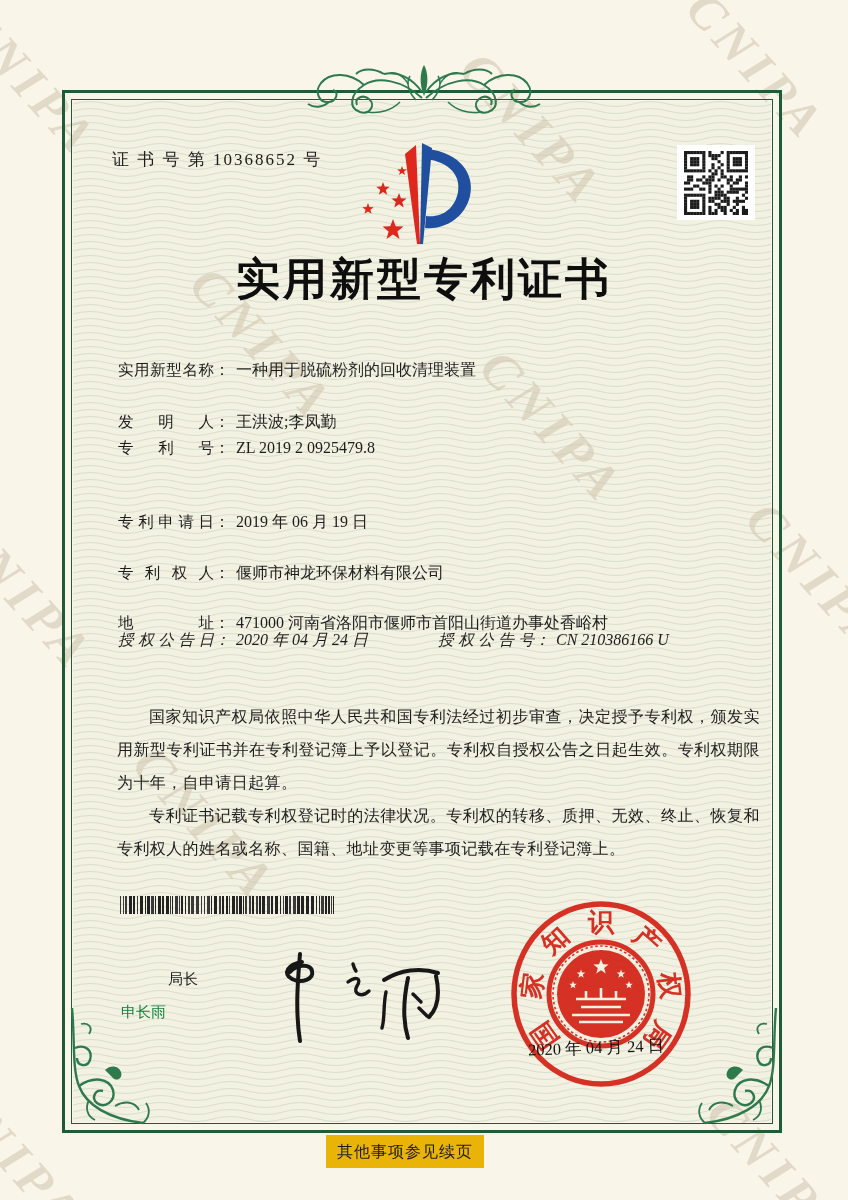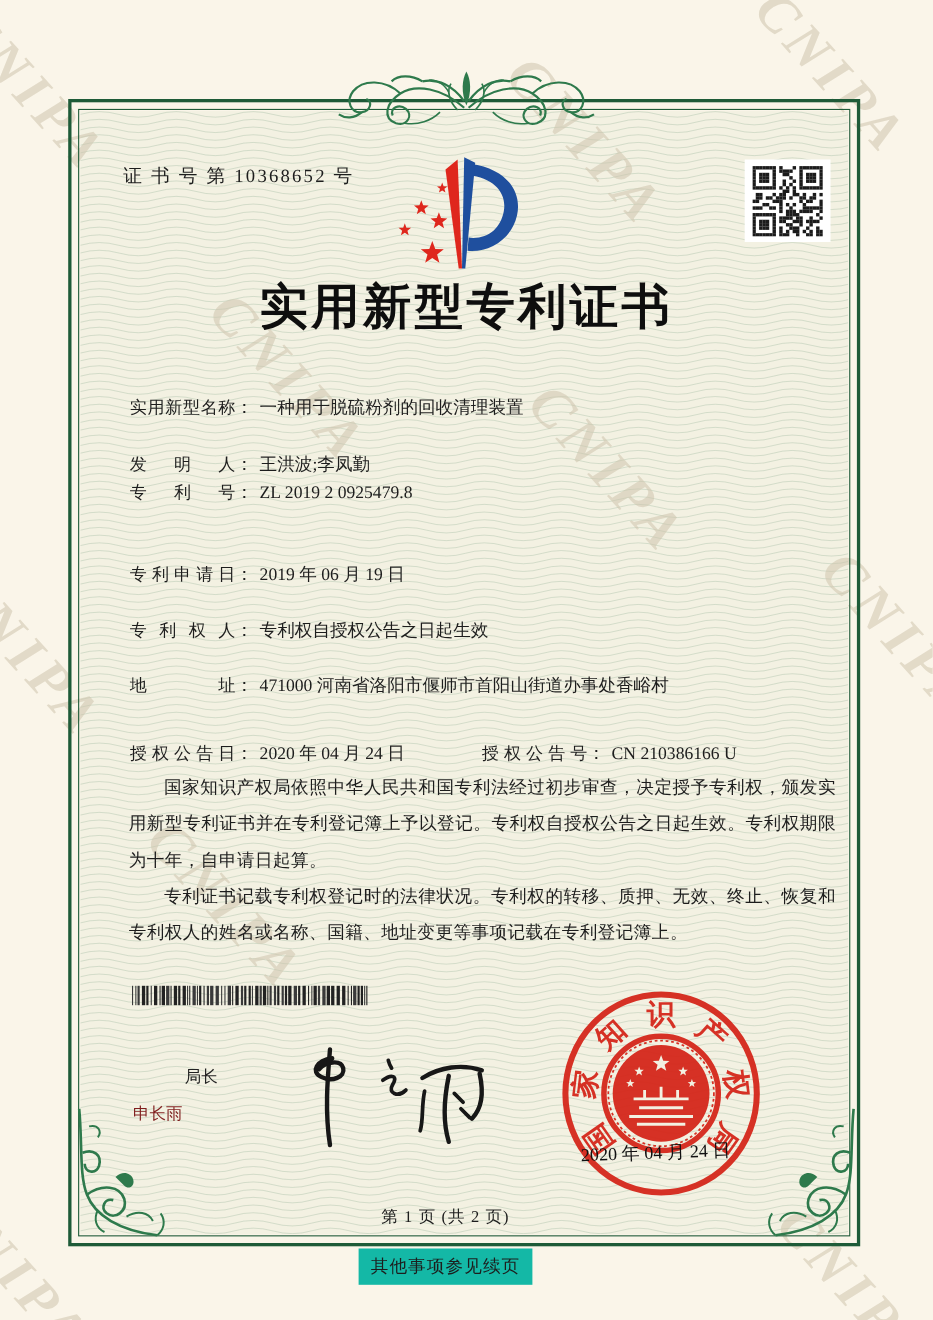--- a/index.html
+++ b/index.html
@@ -37,28 +37,28 @@
   .f-label{display:inline-block;width:96px;font-size:15.5px;text-align:justify;text-align-last:justify;vertical-align:bottom;}
   .f-colon{display:inline-block;}
   .f-value{margin-left:6px;}
   .grant2{position:absolute;left:320px;top:0;white-space:nowrap;}
 
   .paras{position:absolute;left:117px;top:700px;width:643px;font-size:16px;line-height:33px;text-align:justify;letter-spacing:.4px;}
   .paras p{margin:0;text-indent:2em;}
 
   .barcode{position:absolute;left:120px;top:896px;width:218px;height:18px;}
   .signer-title{position:absolute;left:121px;top:970px;font-size:15px;font-family:"Liberation Sans","DejaVu Sans",sans-serif;color:#222;margin-left:47px;}
-  .signer-name{position:absolute;left:121px;top:1003px;font-size:15px;font-family:Liberation Sans, sans-serif;color:#7f1d1d;}
+  .signer-name{position:absolute;left:121px;top:1003px;font-size:15px;font-family:Liberation Sans, sans-serif;color:#15803d;}
   .signature{position:absolute;left:250px;top:948px;width:200px;height:100px;}
 
   .seal{position:absolute;left:508px;top:899px;width:186px;height:191px;z-index:6;opacity:.95;}
   .seal-date{position:absolute;left:528px;top:1037px;width:150px;font-size:16.5px;color:#111;z-index:7;white-space:nowrap;transform:rotate(-2deg);}
 
   .page-num{position:absolute;left:0;top:1097px;width:810px;text-align:center;font-size:15px;letter-spacing:1px;}
-  .footer-note-box{position:absolute;left:326px;top:1135px;width:158px;height:33px;background:#14b8a6;z-index:5;}
+  .footer-note-box{position:absolute;left:326px;top:1135px;width:158px;height:33px;background:#eab308;z-index:5;}
   .footer-note{width:100%;text-align:center;font-size:16px;line-height:33px;letter-spacing:1px;color:#1d1d1d;}
 </style>
 </head>
 <body>
 
 <div class="page">
 
   <div class="waves">
     <svg id="wave-svg" viewBox="0 0 698 1021" preserveAspectRatio="none">
       <path id="wave-path" fill="none" stroke="#86a98a" stroke-opacity="0.33" stroke-width="0.8" d="M0,3 q17,-5 35,0 t35,0 t35,0 t35,0 t35,0 t35,0 t35,0 t35,0 t35,0 t35,0 t35,0 t35,0 t35,0 t35,0 t35,0 t35,0 t35,0 t35,0 t35,0 t35,0 M0,10 q17,-5 35,0 t35,0 t35,0 t35,0 t35,0 t35,0 t35,0 t35,0 t35,0 t35,0 t35,0 t35,0 t35,0 t35,0 t35,0 t35,0 t35,0 t35,0 t35,0 t35,0 M0,17 q17,-5 35,0 t35,0 t35,0 t35,0 t35,0 t35,0 t35,0 t35,0 t35,0 t35,0 t35,0 t35,0 t35,0 t35,0 t35,0 t35,0 t35,0 t35,0 t35,0 t35,0 M0,24 q17,-5 35,0 t35,0 t35,0 t35,0 t35,0 t35,0 t35,0 t35,0 t35,0 t35,0 t35,0 t35,0 t35,0 t35,0 t35,0 t35,0 t35,0 t35,0 t35,0 t35,0 M0,31 q17,-5 35,0 t35,0 t35,0 t35,0 t35,0 t35,0 t35,0 t35,0 t35,0 t35,0 t35,0 t35,0 t35,0 t35,0 t35,0 t35,0 t35,0 t35,0 t35,0 t35,0 M0,38 q17,-5 35,0 t35,0 t35,0 t35,0 t35,0 t35,0 t35,0 t35,0 t35,0 t35,0 t35,0 t35,0 t35,0 t35,0 t35,0 t35,0 t35,0 t35,0 t35,0 t35,0 M0,45 q17,-5 35,0 t35,0 t35,0 t35,0 t35,0 t35,0 t35,0 t35,0 t35,0 t35,0 t35,0 t35,0 t35,0 t35,0 t35,0 t35,0 t35,0 t35,0 t35,0 t35,0 M0,52 q17,-5 35,0 t35,0 t35,0 t35,0 t35,0 t35,0 t35,0 t35,0 t35,0 t35,0 t35,0 t35,0 t35,0 t35,0 t35,0 t35,0 t35,0 t35,0 t35,0 t35,0 M0,59 q17,-5 35,0 t35,0 t35,0 t35,0 t35,0 t35,0 t35,0 t35,0 t35,0 t35,0 t35,0 t35,0 t35,0 t35,0 t35,0 t35,0 t35,0 t35,0 t35,0 t35,0 M0,66 q17,-5 35,0 t35,0 t35,0 t35,0 t35,0 t35,0 t35,0 t35,0 t35,0 t35,0 t35,0 t35,0 t35,0 t35,0 t35,0 t35,0 t35,0 t35,0 t35,0 t35,0 M0,73 q17,-5 35,0 t35,0 t35,0 t35,0 t35,0 t35,0 t35,0 t35,0 t35,0 t35,0 t35,0 t35,0 t35,0 t35,0 t35,0 t35,0 t35,0 t35,0 t35,0 t35,0 M0,80 q17,-5 35,0 t35,0 t35,0 t35,0 t35,0 t35,0 t35,0 t35,0 t35,0 t35,0 t35,0 t35,0 t35,0 t35,0 t35,0 t35,0 t35,0 t35,0 t35,0 t35,0 M0,87 q17,-5 35,0 t35,0 t35,0 t35,0 t35,0 t35,0 t35,0 t35,0 t35,0 t35,0 t35,0 t35,0 t35,0 t35,0 t35,0 t35,0 t35,0 t35,0 t35,0 t35,0 M0,94 q17,-5 35,0 t35,0 t35,0 t35,0 t35,0 t35,0 t35,0 t35,0 t35,0 t35,0 t35,0 t35,0 t35,0 t35,0 t35,0 t35,0 t35,0 t35,0 t35,0 t35,0 M0,101 q17,-5 35,0 t35,0 t35,0 t35,0 t35,0 t35,0 t35,0 t35,0 t35,0 t35,0 t35,0 t35,0 t35,0 t35,0 t35,0 t35,0 t35,0 t35,0 t35,0 t35,0 M0,108 q17,-5 35,0 t35,0 t35,0 t35,0 t35,0 t35,0 t35,0 t35,0 t35,0 t35,0 t35,0 t35,0 t35,0 t35,0 t35,0 t35,0 t35,0 t35,0 t35,0 t35,0 M0,115 q17,-5 35,0 t35,0 t35,0 t35,0 t35,0 t35,0 t35,0 t35,0 t35,0 t35,0 t35,0 t35,0 t35,0 t35,0 t35,0 t35,0 t35,0 t35,0 t35,0 t35,0 M0,122 q17,-5 35,0 t35,0 t35,0 t35,0 t35,0 t35,0 t35,0 t35,0 t35,0 t35,0 t35,0 t35,0 t35,0 t35,0 t35,0 t35,0 t35,0 t35,0 t35,0 t35,0 M0,129 q17,-5 35,0 t35,0 t35,0 t35,0 t35,0 t35,0 t35,0 t35,0 t35,0 t35,0 t35,0 t35,0 t35,0 t35,0 t35,0 t35,0 t35,0 t35,0 t35,0 t35,0 M0,136 q17,-5 35,0 t35,0 t35,0 t35,0 t35,0 t35,0 t35,0 t35,0 t35,0 t35,0 t35,0 t35,0 t35,0 t35,0 t35,0 t35,0 t35,0 t35,0 t35,0 t35,0 M0,143 q17,-5 35,0 t35,0 t35,0 t35,0 t35,0 t35,0 t35,0 t35,0 t35,0 t35,0 t35,0 t35,0 t35,0 t35,0 t35,0 t35,0 t35,0 t35,0 t35,0 t35,0 M0,150 q17,-5 35,0 t35,0 t35,0 t35,0 t35,0 t35,0 t35,0 t35,0 t35,0 t35,0 t35,0 t35,0 t35,0 t35,0 t35,0 t35,0 t35,0 t35,0 t35,0 t35,0 M0,157 q17,-5 35,0 t35,0 t35,0 t35,0 t35,0 t35,0 t35,0 t35,0 t35,0 t35,0 t35,0 t35,0 t35,0 t35,0 t35,0 t35,0 t35,0 t35,0 t35,0 t35,0 M0,164 q17,-5 35,0 t35,0 t35,0 t35,0 t35,0 t35,0 t35,0 t35,0 t35,0 t35,0 t35,0 t35,0 t35,0 t35,0 t35,0 t35,0 t35,0 t35,0 t35,0 t35,0 M0,171 q17,-5 35,0 t35,0 t35,0 t35,0 t35,0 t35,0 t35,0 t35,0 t35,0 t35,0 t35,0 t35,0 t35,0 t35,0 t35,0 t35,0 t35,0 t35,0 t35,0 t35,0 M0,178 q17,-5 35,0 t35,0 t35,0 t35,0 t35,0 t35,0 t35,0 t35,0 t35,0 t35,0 t35,0 t35,0 t35,0 t35,0 t35,0 t35,0 t35,0 t35,0 t35,0 t35,0 M0,185 q17,-5 35,0 t35,0 t35,0 t35,0 t35,0 t35,0 t35,0 t35,0 t35,0 t35,0 t35,0 t35,0 t35,0 t35,0 t35,0 t35,0 t35,0 t35,0 t35,0 t35,0 M0,192 q17,-5 35,0 t35,0 t35,0 t35,0 t35,0 t35,0 t35,0 t35,0 t35,0 t35,0 t35,0 t35,0 t35,0 t35,0 t35,0 t35,0 t35,0 t35,0 t35,0 t35,0 M0,199 q17,-5 35,0 t35,0 t35,0 t35,0 t35,0 t35,0 t35,0 t35,0 t35,0 t35,0 t35,0 t35,0 t35,0 t35,0 t35,0 t35,0 t35,0 t35,0 t35,0 t35,0 M0,206 q17,-5 35,0 t35,0 t35,0 t35,0 t35,0 t35,0 t35,0 t35,0 t35,0 t35,0 t35,0 t35,0 t35,0 t35,0 t35,0 t35,0 t35,0 t35,0 t35,0 t35,0 M0,213 q17,-5 35,0 t35,0 t35,0 t35,0 t35,0 t35,0 t35,0 t35,0 t35,0 t35,0 t35,0 t35,0 t35,0 t35,0 t35,0 t35,0 t35,0 t35,0 t35,0 t35,0 M0,220 q17,-5 35,0 t35,0 t35,0 t35,0 t35,0 t35,0 t35,0 t35,0 t35,0 t35,0 t35,0 t35,0 t35,0 t35,0 t35,0 t35,0 t35,0 t35,0 t35,0 t35,0 M0,227 q17,-5 35,0 t35,0 t35,0 t35,0 t35,0 t35,0 t35,0 t35,0 t35,0 t35,0 t35,0 t35,0 t35,0 t35,0 t35,0 t35,0 t35,0 t35,0 t35,0 t35,0 M0,234 q17,-5 35,0 t35,0 t35,0 t35,0 t35,0 t35,0 t35,0 t35,0 t35,0 t35,0 t35,0 t35,0 t35,0 t35,0 t35,0 t35,0 t35,0 t35,0 t35,0 t35,0 M0,241 q17,-5 35,0 t35,0 t35,0 t35,0 t35,0 t35,0 t35,0 t35,0 t35,0 t35,0 t35,0 t35,0 t35,0 t35,0 t35,0 t35,0 t35,0 t35,0 t35,0 t35,0 M0,248 q17,-5 35,0 t35,0 t35,0 t35,0 t35,0 t35,0 t35,0 t35,0 t35,0 t35,0 t35,0 t35,0 t35,0 t35,0 t35,0 t35,0 t35,0 t35,0 t35,0 t35,0 M0,255 q17,-5 35,0 t35,0 t35,0 t35,0 t35,0 t35,0 t35,0 t35,0 t35,0 t35,0 t35,0 t35,0 t35,0 t35,0 t35,0 t35,0 t35,0 t35,0 t35,0 t35,0 M0,262 q17,-5 35,0 t35,0 t35,0 t35,0 t35,0 t35,0 t35,0 t35,0 t35,0 t35,0 t35,0 t35,0 t35,0 t35,0 t35,0 t35,0 t35,0 t35,0 t35,0 t35,0 M0,269 q17,-5 35,0 t35,0 t35,0 t35,0 t35,0 t35,0 t35,0 t35,0 t35,0 t35,0 t35,0 t35,0 t35,0 t35,0 t35,0 t35,0 t35,0 t35,0 t35,0 t35,0 M0,276 q17,-5 35,0 t35,0 t35,0 t35,0 t35,0 t35,0 t35,0 t35,0 t35,0 t35,0 t35,0 t35,0 t35,0 t35,0 t35,0 t35,0 t35,0 t35,0 t35,0 t35,0 M0,283 q17,-5 35,0 t35,0 t35,0 t35,0 t35,0 t35,0 t35,0 t35,0 t35,0 t35,0 t35,0 t35,0 t35,0 t35,0 t35,0 t35,0 t35,0 t35,0 t35,0 t35,0 M0,290 q17,-5 35,0 t35,0 t35,0 t35,0 t35,0 t35,0 t35,0 t35,0 t35,0 t35,0 t35,0 t35,0 t35,0 t35,0 t35,0 t35,0 t35,0 t35,0 t35,0 t35,0 M0,297 q17,-5 35,0 t35,0 t35,0 t35,0 t35,0 t35,0 t35,0 t35,0 t35,0 t35,0 t35,0 t35,0 t35,0 t35,0 t35,0 t35,0 t35,0 t35,0 t35,0 t35,0 M0,304 q17,-5 35,0 t35,0 t35,0 t35,0 t35,0 t35,0 t35,0 t35,0 t35,0 t35,0 t35,0 t35,0 t35,0 t35,0 t35,0 t35,0 t35,0 t35,0 t35,0 t35,0 M0,311 q17,-5 35,0 t35,0 t35,0 t35,0 t35,0 t35,0 t35,0 t35,0 t35,0 t35,0 t35,0 t35,0 t35,0 t35,0 t35,0 t35,0 t35,0 t35,0 t35,0 t35,0 M0,318 q17,-5 35,0 t35,0 t35,0 t35,0 t35,0 t35,0 t35,0 t35,0 t35,0 t35,0 t35,0 t35,0 t35,0 t35,0 t35,0 t35,0 t35,0 t35,0 t35,0 t35,0 M0,325 q17,-5 35,0 t35,0 t35,0 t35,0 t35,0 t35,0 t35,0 t35,0 t35,0 t35,0 t35,0 t35,0 t35,0 t35,0 t35,0 t35,0 t35,0 t35,0 t35,0 t35,0 M0,332 q17,-5 35,0 t35,0 t35,0 t35,0 t35,0 t35,0 t35,0 t35,0 t35,0 t35,0 t35,0 t35,0 t35,0 t35,0 t35,0 t35,0 t35,0 t35,0 t35,0 t35,0 M0,339 q17,-5 35,0 t35,0 t35,0 t35,0 t35,0 t35,0 t35,0 t35,0 t35,0 t35,0 t35,0 t35,0 t35,0 t35,0 t35,0 t35,0 t35,0 t35,0 t35,0 t35,0 M0,346 q17,-5 35,0 t35,0 t35,0 t35,0 t35,0 t35,0 t35,0 t35,0 t35,0 t35,0 t35,0 t35,0 t35,0 t35,0 t35,0 t35,0 t35,0 t35,0 t35,0 t35,0 M0,353 q17,-5 35,0 t35,0 t35,0 t35,0 t35,0 t35,0 t35,0 t35,0 t35,0 t35,0 t35,0 t35,0 t35,0 t35,0 t35,0 t35,0 t35,0 t35,0 t35,0 t35,0 M0,360 q17,-5 35,0 t35,0 t35,0 t35,0 t35,0 t35,0 t35,0 t35,0 t35,0 t35,0 t35,0 t35,0 t35,0 t35,0 t35,0 t35,0 t35,0 t35,0 t35,0 t35,0 M0,367 q17,-5 35,0 t35,0 t35,0 t35,0 t35,0 t35,0 t35,0 t35,0 t35,0 t35,0 t35,0 t35,0 t35,0 t35,0 t35,0 t35,0 t35,0 t35,0 t35,0 t35,0 M0,374 q17,-5 35,0 t35,0 t35,0 t35,0 t35,0 t35,0 t35,0 t35,0 t35,0 t35,0 t35,0 t35,0 t35,0 t35,0 t35,0 t35,0 t35,0 t35,0 t35,0 t35,0 M0,381 q17,-5 35,0 t35,0 t35,0 t35,0 t35,0 t35,0 t35,0 t35,0 t35,0 t35,0 t35,0 t35,0 t35,0 t35,0 t35,0 t35,0 t35,0 t35,0 t35,0 t35,0 M0,388 q17,-5 35,0 t35,0 t35,0 t35,0 t35,0 t35,0 t35,0 t35,0 t35,0 t35,0 t35,0 t35,0 t35,0 t35,0 t35,0 t35,0 t35,0 t35,0 t35,0 t35,0 M0,395 q17,-5 35,0 t35,0 t35,0 t35,0 t35,0 t35,0 t35,0 t35,0 t35,0 t35,0 t35,0 t35,0 t35,0 t35,0 t35,0 t35,0 t35,0 t35,0 t35,0 t35,0 M0,402 q17,-5 35,0 t35,0 t35,0 t35,0 t35,0 t35,0 t35,0 t35,0 t35,0 t35,0 t35,0 t35,0 t35,0 t35,0 t35,0 t35,0 t35,0 t35,0 t35,0 t35,0 M0,409 q17,-5 35,0 t35,0 t35,0 t35,0 t35,0 t35,0 t35,0 t35,0 t35,0 t35,0 t35,0 t35,0 t35,0 t35,0 t35,0 t35,0 t35,0 t35,0 t35,0 t35,0 M0,416 q17,-5 35,0 t35,0 t35,0 t35,0 t35,0 t35,0 t35,0 t35,0 t35,0 t35,0 t35,0 t35,0 t35,0 t35,0 t35,0 t35,0 t35,0 t35,0 t35,0 t35,0 M0,423 q17,-5 35,0 t35,0 t35,0 t35,0 t35,0 t35,0 t35,0 t35,0 t35,0 t35,0 t35,0 t35,0 t35,0 t35,0 t35,0 t35,0 t35,0 t35,0 t35,0 t35,0 M0,430 q17,-5 35,0 t35,0 t35,0 t35,0 t35,0 t35,0 t35,0 t35,0 t35,0 t35,0 t35,0 t35,0 t35,0 t35,0 t35,0 t35,0 t35,0 t35,0 t35,0 t35,0 M0,437 q17,-5 35,0 t35,0 t35,0 t35,0 t35,0 t35,0 t35,0 t35,0 t35,0 t35,0 t35,0 t35,0 t35,0 t35,0 t35,0 t35,0 t35,0 t35,0 t35,0 t35,0 M0,444 q17,-5 35,0 t35,0 t35,0 t35,0 t35,0 t35,0 t35,0 t35,0 t35,0 t35,0 t35,0 t35,0 t35,0 t35,0 t35,0 t35,0 t35,0 t35,0 t35,0 t35,0 M0,451 q17,-5 35,0 t35,0 t35,0 t35,0 t35,0 t35,0 t35,0 t35,0 t35,0 t35,0 t35,0 t35,0 t35,0 t35,0 t35,0 t35,0 t35,0 t35,0 t35,0 t35,0 M0,458 q17,-5 35,0 t35,0 t35,0 t35,0 t35,0 t35,0 t35,0 t35,0 t35,0 t35,0 t35,0 t35,0 t35,0 t35,0 t35,0 t35,0 t35,0 t35,0 t35,0 t35,0 M0,465 q17,-5 35,0 t35,0 t35,0 t35,0 t35,0 t35,0 t35,0 t35,0 t35,0 t35,0 t35,0 t35,0 t35,0 t35,0 t35,0 t35,0 t35,0 t35,0 t35,0 t35,0 M0,472 q17,-5 35,0 t35,0 t35,0 t35,0 t35,0 t35,0 t35,0 t35,0 t35,0 t35,0 t35,0 t35,0 t35,0 t35,0 t35,0 t35,0 t35,0 t35,0 t35,0 t35,0 M0,479 q17,-5 35,0 t35,0 t35,0 t35,0 t35,0 t35,0 t35,0 t35,0 t35,0 t35,0 t35,0 t35,0 t35,0 t35,0 t35,0 t35,0 t35,0 t35,0 t35,0 t35,0 M0,486 q17,-5 35,0 t35,0 t35,0 t35,0 t35,0 t35,0 t35,0 t35,0 t35,0 t35,0 t35,0 t35,0 t35,0 t35,0 t35,0 t35,0 t35,0 t35,0 t35,0 t35,0 M0,493 q17,-5 35,0 t35,0 t35,0 t35,0 t35,0 t35,0 t35,0 t35,0 t35,0 t35,0 t35,0 t35,0 t35,0 t35,0 t35,0 t35,0 t35,0 t35,0 t35,0 t35,0 M0,500 q17,-5 35,0 t35,0 t35,0 t35,0 t35,0 t35,0 t35,0 t35,0 t35,0 t35,0 t35,0 t35,0 t35,0 t35,0 t35,0 t35,0 t35,0 t35,0 t35,0 t35,0 M0,507 q17,-5 35,0 t35,0 t35,0 t35,0 t35,0 t35,0 t35,0 t35,0 t35,0 t35,0 t35,0 t35,0 t35,0 t35,0 t35,0 t35,0 t35,0 t35,0 t35,0 t35,0 M0,514 q17,-5 35,0 t35,0 t35,0 t35,0 t35,0 t35,0 t35,0 t35,0 t35,0 t35,0 t35,0 t35,0 t35,0 t35,0 t35,0 t35,0 t35,0 t35,0 t35,0 t35,0 M0,521 q17,-5 35,0 t35,0 t35,0 t35,0 t35,0 t35,0 t35,0 t35,0 t35,0 t35,0 t35,0 t35,0 t35,0 t35,0 t35,0 t35,0 t35,0 t35,0 t35,0 t35,0 M0,528 q17,-5 35,0 t35,0 t35,0 t35,0 t35,0 t35,0 t35,0 t35,0 t35,0 t35,0 t35,0 t35,0 t35,0 t35,0 t35,0 t35,0 t35,0 t35,0 t35,0 t35,0 M0,535 q17,-5 35,0 t35,0 t35,0 t35,0 t35,0 t35,0 t35,0 t35,0 t35,0 t35,0 t35,0 t35,0 t35,0 t35,0 t35,0 t35,0 t35,0 t35,0 t35,0 t35,0 M0,542 q17,-5 35,0 t35,0 t35,0 t35,0 t35,0 t35,0 t35,0 t35,0 t35,0 t35,0 t35,0 t35,0 t35,0 t35,0 t35,0 t35,0 t35,0 t35,0 t35,0 t35,0 M0,549 q17,-5 35,0 t35,0 t35,0 t35,0 t35,0 t35,0 t35,0 t35,0 t35,0 t35,0 t35,0 t35,0 t35,0 t35,0 t35,0 t35,0 t35,0 t35,0 t35,0 t35,0 M0,556 q17,-5 35,0 t35,0 t35,0 t35,0 t35,0 t35,0 t35,0 t35,0 t35,0 t35,0 t35,0 t35,0 t35,0 t35,0 t35,0 t35,0 t35,0 t35,0 t35,0 t35,0 M0,563 q17,-5 35,0 t35,0 t35,0 t35,0 t35,0 t35,0 t35,0 t35,0 t35,0 t35,0 t35,0 t35,0 t35,0 t35,0 t35,0 t35,0 t35,0 t35,0 t35,0 t35,0 M0,570 q17,-5 35,0 t35,0 t35,0 t35,0 t35,0 t35,0 t35,0 t35,0 t35,0 t35,0 t35,0 t35,0 t35,0 t35,0 t35,0 t35,0 t35,0 t35,0 t35,0 t35,0 M0,577 q17,-5 35,0 t35,0 t35,0 t35,0 t35,0 t35,0 t35,0 t35,0 t35,0 t35,0 t35,0 t35,0 t35,0 t35,0 t35,0 t35,0 t35,0 t35,0 t35,0 t35,0 M0,584 q17,-5 35,0 t35,0 t35,0 t35,0 t35,0 t35,0 t35,0 t35,0 t35,0 t35,0 t35,0 t35,0 t35,0 t35,0 t35,0 t35,0 t35,0 t35,0 t35,0 t35,0 M0,591 q17,-5 35,0 t35,0 t35,0 t35,0 t35,0 t35,0 t35,0 t35,0 t35,0 t35,0 t35,0 t35,0 t35,0 t35,0 t35,0 t35,0 t35,0 t35,0 t35,0 t35,0 M0,598 q17,-5 35,0 t35,0 t35,0 t35,0 t35,0 t35,0 t35,0 t35,0 t35,0 t35,0 t35,0 t35,0 t35,0 t35,0 t35,0 t35,0 t35,0 t35,0 t35,0 t35,0 M0,605 q17,-5 35,0 t35,0 t35,0 t35,0 t35,0 t35,0 t35,0 t35,0 t35,0 t35,0 t35,0 t35,0 t35,0 t35,0 t35,0 t35,0 t35,0 t35,0 t35,0 t35,0 M0,612 q17,-5 35,0 t35,0 t35,0 t35,0 t35,0 t35,0 t35,0 t35,0 t35,0 t35,0 t35,0 t35,0 t35,0 t35,0 t35,0 t35,0 t35,0 t35,0 t35,0 t35,0 M0,619 q17,-5 35,0 t35,0 t35,0 t35,0 t35,0 t35,0 t35,0 t35,0 t35,0 t35,0 t35,0 t35,0 t35,0 t35,0 t35,0 t35,0 t35,0 t35,0 t35,0 t35,0 M0,626 q17,-5 35,0 t35,0 t35,0 t35,0 t35,0 t35,0 t35,0 t35,0 t35,0 t35,0 t35,0 t35,0 t35,0 t35,0 t35,0 t35,0 t35,0 t35,0 t35,0 t35,0 M0,633 q17,-5 35,0 t35,0 t35,0 t35,0 t35,0 t35,0 t35,0 t35,0 t35,0 t35,0 t35,0 t35,0 t35,0 t35,0 t35,0 t35,0 t35,0 t35,0 t35,0 t35,0 M0,640 q17,-5 35,0 t35,0 t35,0 t35,0 t35,0 t35,0 t35,0 t35,0 t35,0 t35,0 t35,0 t35,0 t35,0 t35,0 t35,0 t35,0 t35,0 t35,0 t35,0 t35,0 M0,647 q17,-5 35,0 t35,0 t35,0 t35,0 t35,0 t35,0 t35,0 t35,0 t35,0 t35,0 t35,0 t35,0 t35,0 t35,0 t35,0 t35,0 t35,0 t35,0 t35,0 t35,0 M0,654 q17,-5 35,0 t35,0 t35,0 t35,0 t35,0 t35,0 t35,0 t35,0 t35,0 t35,0 t35,0 t35,0 t35,0 t35,0 t35,0 t35,0 t35,0 t35,0 t35,0 t35,0 M0,661 q17,-5 35,0 t35,0 t35,0 t35,0 t35,0 t35,0 t35,0 t35,0 t35,0 t35,0 t35,0 t35,0 t35,0 t35,0 t35,0 t35,0 t35,0 t35,0 t35,0 t35,0 M0,668 q17,-5 35,0 t35,0 t35,0 t35,0 t35,0 t35,0 t35,0 t35,0 t35,0 t35,0 t35,0 t35,0 t35,0 t35,0 t35,0 t35,0 t35,0 t35,0 t35,0 t35,0 M0,675 q17,-5 35,0 t35,0 t35,0 t35,0 t35,0 t35,0 t35,0 t35,0 t35,0 t35,0 t35,0 t35,0 t35,0 t35,0 t35,0 t35,0 t35,0 t35,0 t35,0 t35,0 M0,682 q17,-5 35,0 t35,0 t35,0 t35,0 t35,0 t35,0 t35,0 t35,0 t35,0 t35,0 t35,0 t35,0 t35,0 t35,0 t35,0 t35,0 t35,0 t35,0 t35,0 t35,0 M0,689 q17,-5 35,0 t35,0 t35,0 t35,0 t35,0 t35,0 t35,0 t35,0 t35,0 t35,0 t35,0 t35,0 t35,0 t35,0 t35,0 t35,0 t35,0 t35,0 t35,0 t35,0 M0,696 q17,-5 35,0 t35,0 t35,0 t35,0 t35,0 t35,0 t35,0 t35,0 t35,0 t35,0 t35,0 t35,0 t35,0 t35,0 t35,0 t35,0 t35,0 t35,0 t35,0 t35,0 M0,703 q17,-5 35,0 t35,0 t35,0 t35,0 t35,0 t35,0 t35,0 t35,0 t35,0 t35,0 t35,0 t35,0 t35,0 t35,0 t35,0 t35,0 t35,0 t35,0 t35,0 t35,0 M0,710 q17,-5 35,0 t35,0 t35,0 t35,0 t35,0 t35,0 t35,0 t35,0 t35,0 t35,0 t35,0 t35,0 t35,0 t35,0 t35,0 t35,0 t35,0 t35,0 t35,0 t35,0 M0,717 q17,-5 35,0 t35,0 t35,0 t35,0 t35,0 t35,0 t35,0 t35,0 t35,0 t35,0 t35,0 t35,0 t35,0 t35,0 t35,0 t35,0 t35,0 t35,0 t35,0 t35,0 M0,724 q17,-5 35,0 t35,0 t35,0 t35,0 t35,0 t35,0 t35,0 t35,0 t35,0 t35,0 t35,0 t35,0 t35,0 t35,0 t35,0 t35,0 t35,0 t35,0 t35,0 t35,0 M0,731 q17,-5 35,0 t35,0 t35,0 t35,0 t35,0 t35,0 t35,0 t35,0 t35,0 t35,0 t35,0 t35,0 t35,0 t35,0 t35,0 t35,0 t35,0 t35,0 t35,0 t35,0 M0,738 q17,-5 35,0 t35,0 t35,0 t35,0 t35,0 t35,0 t35,0 t35,0 t35,0 t35,0 t35,0 t35,0 t35,0 t35,0 t35,0 t35,0 t35,0 t35,0 t35,0 t35,0 M0,745 q17,-5 35,0 t35,0 t35,0 t35,0 t35,0 t35,0 t35,0 t35,0 t35,0 t35,0 t35,0 t35,0 t35,0 t35,0 t35,0 t35,0 t35,0 t35,0 t35,0 t35,0 M0,752 q17,-5 35,0 t35,0 t35,0 t35,0 t35,0 t35,0 t35,0 t35,0 t35,0 t35,0 t35,0 t35,0 t35,0 t35,0 t35,0 t35,0 t35,0 t35,0 t35,0 t35,0 M0,759 q17,-5 35,0 t35,0 t35,0 t35,0 t35,0 t35,0 t35,0 t35,0 t35,0 t35,0 t35,0 t35,0 t35,0 t35,0 t35,0 t35,0 t35,0 t35,0 t35,0 t35,0 M0,766 q17,-5 35,0 t35,0 t35,0 t35,0 t35,0 t35,0 t35,0 t35,0 t35,0 t35,0 t35,0 t35,0 t35,0 t35,0 t35,0 t35,0 t35,0 t35,0 t35,0 t35,0 M0,773 q17,-5 35,0 t35,0 t35,0 t35,0 t35,0 t35,0 t35,0 t35,0 t35,0 t35,0 t35,0 t35,0 t35,0 t35,0 t35,0 t35,0 t35,0 t35,0 t35,0 t35,0 M0,780 q17,-5 35,0 t35,0 t35,0 t35,0 t35,0 t35,0 t35,0 t35,0 t35,0 t35,0 t35,0 t35,0 t35,0 t35,0 t35,0 t35,0 t35,0 t35,0 t35,0 t35,0 M0,787 q17,-5 35,0 t35,0 t35,0 t35,0 t35,0 t35,0 t35,0 t35,0 t35,0 t35,0 t35,0 t35,0 t35,0 t35,0 t35,0 t35,0 t35,0 t35,0 t35,0 t35,0 M0,794 q17,-5 35,0 t35,0 t35,0 t35,0 t35,0 t35,0 t35,0 t35,0 t35,0 t35,0 t35,0 t35,0 t35,0 t35,0 t35,0 t35,0 t35,0 t35,0 t35,0 t35,0 M0,801 q17,-5 35,0 t35,0 t35,0 t35,0 t35,0 t35,0 t35,0 t35,0 t35,0 t35,0 t35,0 t35,0 t35,0 t35,0 t35,0 t35,0 t35,0 t35,0 t35,0 t35,0 M0,808 q17,-5 35,0 t35,0 t35,0 t35,0 t35,0 t35,0 t35,0 t35,0 t35,0 t35,0 t35,0 t35,0 t35,0 t35,0 t35,0 t35,0 t35,0 t35,0 t35,0 t35,0 M0,815 q17,-5 35,0 t35,0 t35,0 t35,0 t35,0 t35,0 t35,0 t35,0 t35,0 t35,0 t35,0 t35,0 t35,0 t35,0 t35,0 t35,0 t35,0 t35,0 t35,0 t35,0 M0,822 q17,-5 35,0 t35,0 t35,0 t35,0 t35,0 t35,0 t35,0 t35,0 t35,0 t35,0 t35,0 t35,0 t35,0 t35,0 t35,0 t35,0 t35,0 t35,0 t35,0 t35,0 M0,829 q17,-5 35,0 t35,0 t35,0 t35,0 t35,0 t35,0 t35,0 t35,0 t35,0 t35,0 t35,0 t35,0 t35,0 t35,0 t35,0 t35,0 t35,0 t35,0 t35,0 t35,0 M0,836 q17,-5 35,0 t35,0 t35,0 t35,0 t35,0 t35,0 t35,0 t35,0 t35,0 t35,0 t35,0 t35,0 t35,0 t35,0 t35,0 t35,0 t35,0 t35,0 t35,0 t35,0 M0,843 q17,-5 35,0 t35,0 t35,0 t35,0 t35,0 t35,0 t35,0 t35,0 t35,0 t35,0 t35,0 t35,0 t35,0 t35,0 t35,0 t35,0 t35,0 t35,0 t35,0 t35,0 M0,850 q17,-5 35,0 t35,0 t35,0 t35,0 t35,0 t35,0 t35,0 t35,0 t35,0 t35,0 t35,0 t35,0 t35,0 t35,0 t35,0 t35,0 t35,0 t35,0 t35,0 t35,0 M0,857 q17,-5 35,0 t35,0 t35,0 t35,0 t35,0 t35,0 t35,0 t35,0 t35,0 t35,0 t35,0 t35,0 t35,0 t35,0 t35,0 t35,0 t35,0 t35,0 t35,0 t35,0 M0,864 q17,-5 35,0 t35,0 t35,0 t35,0 t35,0 t35,0 t35,0 t35,0 t35,0 t35,0 t35,0 t35,0 t35,0 t35,0 t35,0 t35,0 t35,0 t35,0 t35,0 t35,0 M0,871 q17,-5 35,0 t35,0 t35,0 t35,0 t35,0 t35,0 t35,0 t35,0 t35,0 t35,0 t35,0 t35,0 t35,0 t35,0 t35,0 t35,0 t35,0 t35,0 t35,0 t35,0 M0,878 q17,-5 35,0 t35,0 t35,0 t35,0 t35,0 t35,0 t35,0 t35,0 t35,0 t35,0 t35,0 t35,0 t35,0 t35,0 t35,0 t35,0 t35,0 t35,0 t35,0 t35,0 M0,885 q17,-5 35,0 t35,0 t35,0 t35,0 t35,0 t35,0 t35,0 t35,0 t35,0 t35,0 t35,0 t35,0 t35,0 t35,0 t35,0 t35,0 t35,0 t35,0 t35,0 t35,0 M0,892 q17,-5 35,0 t35,0 t35,0 t35,0 t35,0 t35,0 t35,0 t35,0 t35,0 t35,0 t35,0 t35,0 t35,0 t35,0 t35,0 t35,0 t35,0 t35,0 t35,0 t35,0 M0,899 q17,-5 35,0 t35,0 t35,0 t35,0 t35,0 t35,0 t35,0 t35,0 t35,0 t35,0 t35,0 t35,0 t35,0 t35,0 t35,0 t35,0 t35,0 t35,0 t35,0 t35,0 M0,906 q17,-5 35,0 t35,0 t35,0 t35,0 t35,0 t35,0 t35,0 t35,0 t35,0 t35,0 t35,0 t35,0 t35,0 t35,0 t35,0 t35,0 t35,0 t35,0 t35,0 t35,0 M0,913 q17,-5 35,0 t35,0 t35,0 t35,0 t35,0 t35,0 t35,0 t35,0 t35,0 t35,0 t35,0 t35,0 t35,0 t35,0 t35,0 t35,0 t35,0 t35,0 t35,0 t35,0 M0,920 q17,-5 35,0 t35,0 t35,0 t35,0 t35,0 t35,0 t35,0 t35,0 t35,0 t35,0 t35,0 t35,0 t35,0 t35,0 t35,0 t35,0 t35,0 t35,0 t35,0 t35,0 M0,927 q17,-5 35,0 t35,0 t35,0 t35,0 t35,0 t35,0 t35,0 t35,0 t35,0 t35,0 t35,0 t35,0 t35,0 t35,0 t35,0 t35,0 t35,0 t35,0 t35,0 t35,0 M0,934 q17,-5 35,0 t35,0 t35,0 t35,0 t35,0 t35,0 t35,0 t35,0 t35,0 t35,0 t35,0 t35,0 t35,0 t35,0 t35,0 t35,0 t35,0 t35,0 t35,0 t35,0 M0,941 q17,-5 35,0 t35,0 t35,0 t35,0 t35,0 t35,0 t35,0 t35,0 t35,0 t35,0 t35,0 t35,0 t35,0 t35,0 t35,0 t35,0 t35,0 t35,0 t35,0 t35,0 M0,948 q17,-5 35,0 t35,0 t35,0 t35,0 t35,0 t35,0 t35,0 t35,0 t35,0 t35,0 t35,0 t35,0 t35,0 t35,0 t35,0 t35,0 t35,0 t35,0 t35,0 t35,0 M0,955 q17,-5 35,0 t35,0 t35,0 t35,0 t35,0 t35,0 t35,0 t35,0 t35,0 t35,0 t35,0 t35,0 t35,0 t35,0 t35,0 t35,0 t35,0 t35,0 t35,0 t35,0 M0,962 q17,-5 35,0 t35,0 t35,0 t35,0 t35,0 t35,0 t35,0 t35,0 t35,0 t35,0 t35,0 t35,0 t35,0 t35,0 t35,0 t35,0 t35,0 t35,0 t35,0 t35,0 M0,969 q17,-5 35,0 t35,0 t35,0 t35,0 t35,0 t35,0 t35,0 t35,0 t35,0 t35,0 t35,0 t35,0 t35,0 t35,0 t35,0 t35,0 t35,0 t35,0 t35,0 t35,0 M0,976 q17,-5 35,0 t35,0 t35,0 t35,0 t35,0 t35,0 t35,0 t35,0 t35,0 t35,0 t35,0 t35,0 t35,0 t35,0 t35,0 t35,0 t35,0 t35,0 t35,0 t35,0 M0,983 q17,-5 35,0 t35,0 t35,0 t35,0 t35,0 t35,0 t35,0 t35,0 t35,0 t35,0 t35,0 t35,0 t35,0 t35,0 t35,0 t35,0 t35,0 t35,0 t35,0 t35,0 M0,990 q17,-5 35,0 t35,0 t35,0 t35,0 t35,0 t35,0 t35,0 t35,0 t35,0 t35,0 t35,0 t35,0 t35,0 t35,0 t35,0 t35,0 t35,0 t35,0 t35,0 t35,0 M0,997 q17,-5 35,0 t35,0 t35,0 t35,0 t35,0 t35,0 t35,0 t35,0 t35,0 t35,0 t35,0 t35,0 t35,0 t35,0 t35,0 t35,0 t35,0 t35,0 t35,0 t35,0 M0,1004 q17,-5 35,0 t35,0 t35,0 t35,0 t35,0 t35,0 t35,0 t35,0 t35,0 t35,0 t35,0 t35,0 t35,0 t35,0 t35,0 t35,0 t35,0 t35,0 t35,0 t35,0 M0,1011 q17,-5 35,0 t35,0 t35,0 t35,0 t35,0 t35,0 t35,0 t35,0 t35,0 t35,0 t35,0 t35,0 t35,0 t35,0 t35,0 t35,0 t35,0 t35,0 t35,0 t35,0 M0,1018 q17,-5 35,0 t35,0 t35,0 t35,0 t35,0 t35,0 t35,0 t35,0 t35,0 t35,0 t35,0 t35,0 t35,0 t35,0 t35,0 t35,0 t35,0 t35,0 t35,0 t35,0 "></path>
@@ -372,25 +372,25 @@
         </svg>
     </div>
 
     <div class="title">实用新型专利证书</div>
 
     <div class="fields" id="field-rows">
         <div class="f-row" style="top: 360px;"><span class="f-label">实用新型名称</span><span class="f-colon">：</span><span class="f-value">一种用于脱硫粉剂的回收清理装置</span></div>
         <div class="f-row" style="top: 412px;"><span class="f-label">发明人</span><span class="f-colon">：</span><span class="f-value">王洪波;李凤勤</span></div>
         <div class="f-row" style="top: 438px;"><span class="f-label">专利号</span><span class="f-colon">：</span><span class="f-value">ZL 2019 2 0925479.8</span></div>
         <div class="f-row" style="top: 512px;"><span class="f-label">专利申请日</span><span class="f-colon">：</span><span class="f-value">2019 年 06 月 19 日</span></div>
-        <div class="f-row" style="top: 563px;"><span class="f-label">专利权人</span><span class="f-colon">：</span><span class="f-value">专利权自授权公告之日起生效</span></div>
+        <div class="f-row" style="top: 563px;"><span class="f-label">专利权人</span><span class="f-colon">：</span><span class="f-value">偃师市神龙环保材料有限公司</span></div>
         <div class="f-row" style="top: 613px;"><span class="f-label">地址</span><span class="f-colon">：</span><span class="f-value">471000 河南省洛阳市偃师市首阳山街道办事处香峪村</span></div>
       </div>
 
-    <div class="f-row" style="top:675px;left:118px;">
+    <div class="f-row" style="top:630px;left:118px;font-style:italic;">
       <span class="f-label">授权公告日</span><span class="f-colon">：</span><span class="f-value">2020 年 04 月 24 日</span>
       <span class="grant2">
         <span class="f-label">授权公告号</span><span class="f-colon">：</span><span class="f-value">CN 210386166 U</span>
       </span>
     </div>
 
     <div class="paras">
       <p>国家知识产权局依照中华人民共和国专利法经过初步审查，决定授予专利权，颁发实用新型专利证书并在专利登记簿上予以登记。专利权自授权公告之日起生效。专利权期限为十年，自申请日起算。</p>
       <p>专利证书记载专利权登记时的法律状况。专利权的转移、质押、无效、终止、恢复和专利权人的姓名或名称、国籍、地址变更等事项记载在专利登记簿上。</p>
     </div>
@@ -503,20 +503,19 @@
           <path d="M68,100 h50"></path>
           <path d="M73,108 h40"></path>
           <path d="M78,100 v-8 M93,100 v-11 M108,100 v-8"></path>
           <path d="M64,116 h58"></path>
           <path d="M71,123 h44"></path>
         </g>
       </g>
     </svg>
     <div class="seal-date">2020 年 04 月 24 日</div>
 
-    <div class="page-num">第 1 页 (共 2 页)</div>
 
     <div class="footer-note-box">
       <div class="footer-note">其他事项参见续页</div>
     </div>
 
   </div>
 </div>
 
 </body></html>

